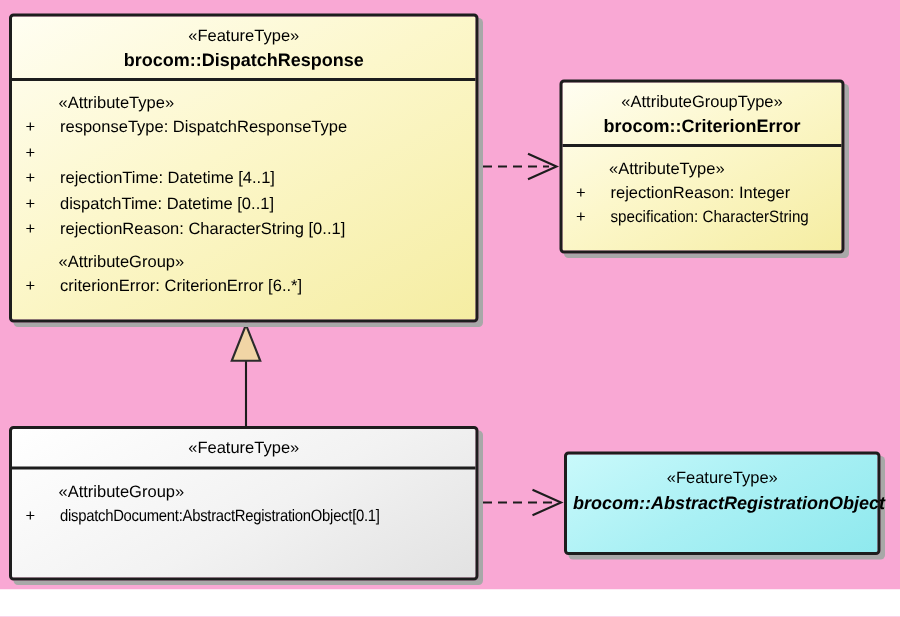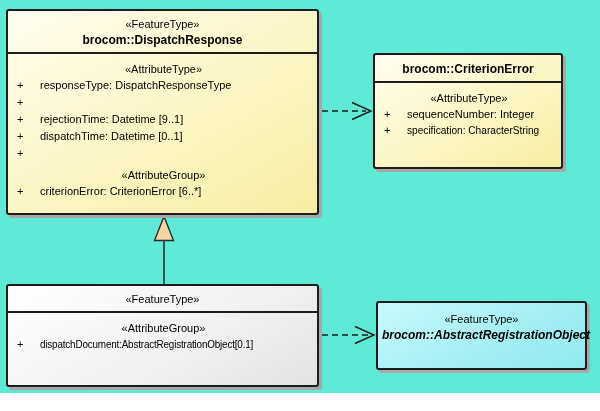--- a/index.html
+++ b/index.html
@@ -1,35 +1,35 @@
 <!DOCTYPE html>
 <html><head>
 <meta charset="utf-8">
 <style>
   html,body{margin:0;padding:0;background:#ffffff;}
   .canvas{
-    position:relative;width:600px;height:393px;background:#5eead4;overflow:hidden;
+    position:relative;width:600px;height:393px;background:#f9a8d4;overflow:hidden;
     font-family:"Liberation Sans","DejaVu Sans",sans-serif;color:#000;
   }
   .overlay{position:absolute;left:0;top:0;width:600px;height:411px;pointer-events:none;}
   .box{
     position:absolute;box-sizing:border-box;
     border:2px solid #1d1d1d;border-radius:3px;
     box-shadow:3px 3px 0 #a8a8a8;
   }
   .fill-yellow{background:linear-gradient(150deg,#fffef2 0%,#fcf7cb 45%,#f5eda2 100%);}
   .fill-gray{background:linear-gradient(150deg,#ffffff 0%,#f2f2f2 55%,#e2e2e2 100%);}
   .fill-cyan{background:linear-gradient(150deg,#c9f9fb 0%,#a9f0f4 50%,#8fe9ee 100%);}
   .hdr{border-bottom:2px solid #1d1d1d;text-align:center;padding:6px 4px 4px 4px;}
   .hdr-noline{text-align:center;padding:9px 4px 4px 4px;}
   .stereo{font-size:11px;line-height:15px;}
   .cname{font-size:12px;font-weight:bold;line-height:16px;}
   .cname.italic{font-style:italic;}
   .body{font-size:11px;padding-top:2px;}
-  .sec{line-height:15px;margin-top:6px;padding-left:2px;text-align:center;}
+  .sec{line-height:15px;margin-top:6px;padding-left:31px;}
   .row{display:flex;line-height:17px;}
   .b2 .row{line-height:16px;}
   .vis{flex:none;width:23px;padding-left:9px;}
   .txt{white-space:nowrap;}
   .squeeze{display:inline-block;transform:scaleX(0.92);transform-origin:0 50%;}
   .squeeze-more{display:inline-block;transform:scaleX(0.90);transform-origin:0 50%;letter-spacing:-0.2px;}
 </style>
 </head>
 <body>
 
@@ -59,46 +59,48 @@
       <div class="sec">«AttributeType»</div>
       <div class="row">
         <span class="vis">+</span>
         <span class="txt">responseType: DispatchResponseType</span>
       </div>
       <div class="row">
         <span class="vis">+</span>
       </div>
       <div class="row">
         <span class="vis">+</span>
-        <span class="txt">rejectionTime: Datetime [9..1]</span>
+        <span class="txt">rejectionTime: Datetime [4..1]</span>
       </div>
       <div class="row">
         <span class="vis">+</span>
         <span class="txt">dispatchTime: Datetime [0..1]</span>
       </div>
       <div class="row">
         <span class="vis">+</span>
+        <span class="txt">rejectionReason: CharacterString [0..1]</span>
       </div>
       <div class="sec">«AttributeGroup»</div>
       <div class="row">
         <span class="vis">+</span>
         <span class="txt">criterionError: CriterionError [6..*]</span>
       </div>
     </div>
   </div>
 
   <div class="box fill-yellow b2" style="left:373px;top:53px;width:190px;height:116px;">
     <div class="hdr">
+      <div class="stereo">«AttributeGroupType»</div>
       <div class="cname">brocom::CriterionError</div>
     </div>
     <div class="body">
       <div class="sec">«AttributeType»</div>
       <div class="row">
         <span class="vis">+</span>
-        <span class="txt">sequenceNumber: Integer</span>
+        <span class="txt">rejectionReason: Integer</span>
       </div>
       <div class="row">
         <span class="vis">+</span>
         <span class="txt squeeze">specification: CharacterString</span>
       </div>
     </div>
   </div>
 
   <div class="box fill-gray" style="left:6px;top:284px;width:313px;height:103px;">
     <div class="hdr">

